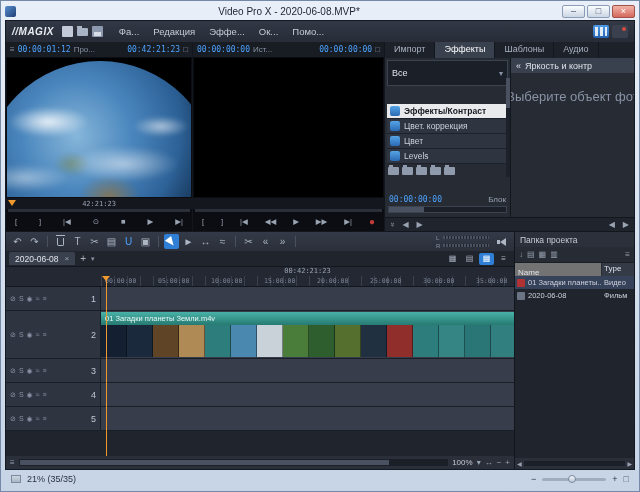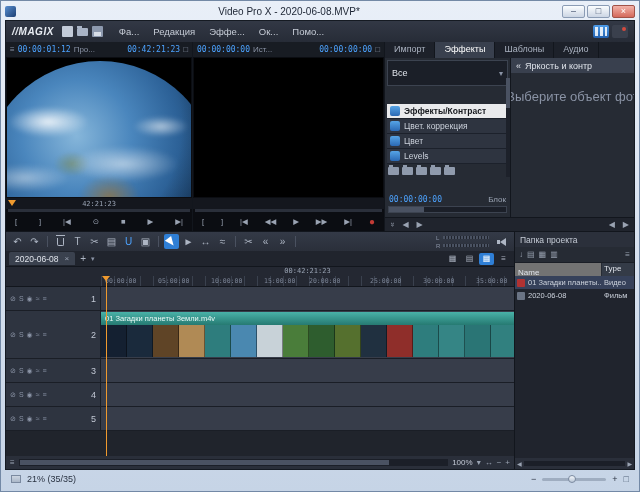--- a/index.html
+++ b/index.html
@@ -369,21 +369,21 @@
             </span>
         </div>
         <div class="tl-main">
           <div class="ruler">
             <div class="ruler-title">00:42:21:23</div>
             <div class="ruler-ticks">
                 <span class="tick" style="left: 4px;">00:00:00</span>
                 <span class="tick" style="left: 57px;">05:00:00</span>
                 <span class="tick" style="left: 110px;">10:00:00</span>
                 <span class="tick" style="left: 163px;">15:00:00</span>
-                <span class="tick" style="left: 208px;">20:00:00</span>
+                <span class="tick" style="left: 216px;">20:00:00</span>
                 <span class="tick" style="left: 269px;">25:00:00</span>
                 <span class="tick" style="left: 322px;">30:00:00</span>
                 <span class="tick" style="left: 375px;">35:00:00</span>
               </div>
           </div>
           <div class="tracks">
               <div class="track">
                 <div class="track-head">
                   <span class="th-ic">⊘</span>
                   <span class="th-ic">S</span>

